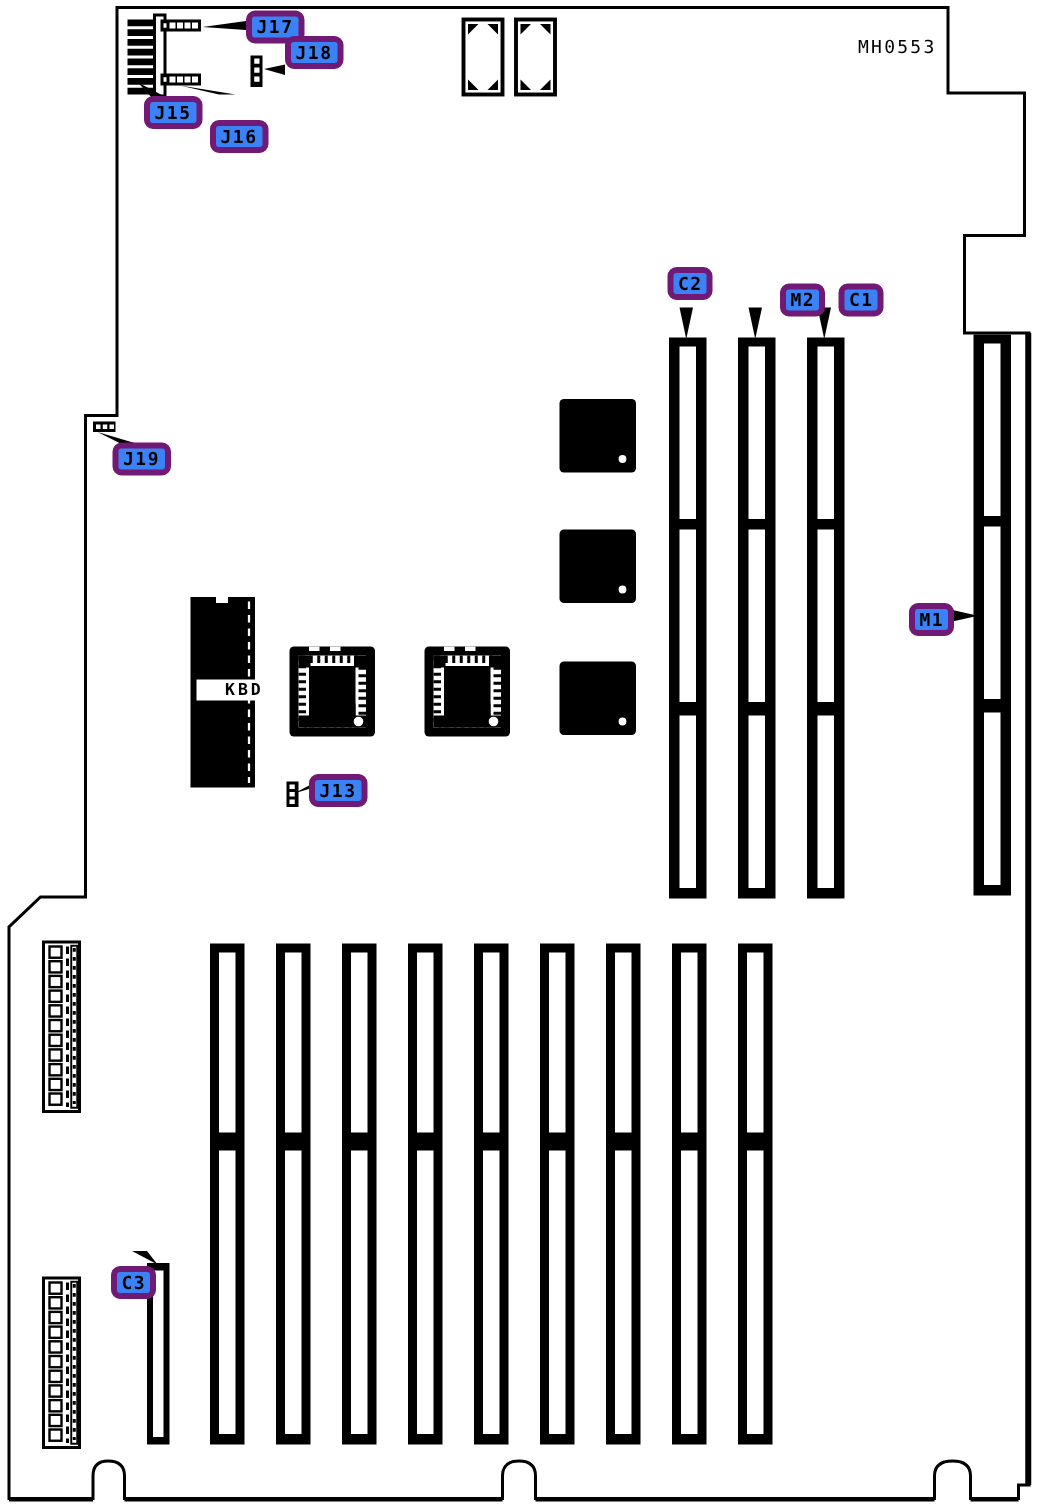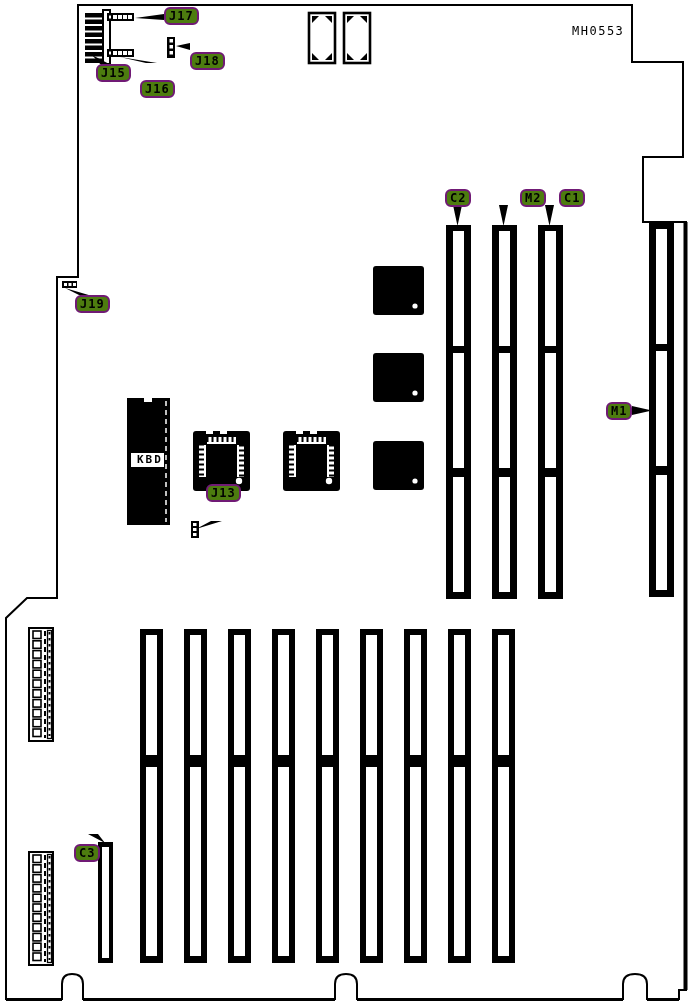--- a/index.html
+++ b/index.html
@@ -1,24 +1,24 @@
 <!DOCTYPE html>
 <html><head>
 <meta charset="utf-8">
 <style>
   html,body{margin:0;padding:0;background:#fff;}
   #stage{position:relative;width:692px;height:1007px;background:#ffffff;overflow:hidden;
          font-family:"DejaVu Sans Mono",monospace;color:#000;}
   #board-svg{position:absolute;left:0;top:0;z-index:1;}
-  .callout{position:absolute;z-index:3;background:#4d7c0f;border:2px solid #701a75;border-radius:6px;
+  .callout{position:absolute;z-index:3;background:#3b82f6;border:4px solid #701a75;border-radius:6px;
            font:600 12px "DejaVu Sans Mono",monospace;letter-spacing:1px;line-height:14px;
            padding:0 3px;white-space:nowrap;}
   .chiplabel{position:absolute;z-index:3;background:#fff;color:#000;
              font:600 11px "DejaVu Sans Mono",monospace;letter-spacing:2px;line-height:12px;
-             padding:1px 1px 1px 6px;}
+             padding:1px 1px 1px 19px;}
   .partnum{position:absolute;z-index:3;font:400 12px "DejaVu Sans Mono",monospace;
            letter-spacing:1.5px;line-height:13px;margin-top:19px;}
 </style>
 </head>
 <body>
 
 <div id="stage">
 
   <svg id="board-svg" width="692" height="1007" viewBox="0 0 692 1007">
     <defs>
@@ -203,26 +203,26 @@
       <polygon points="499,205 508,205 503.5,226"></polygon>
       <polygon points="545,205 554,205 549.5,226"></polygon>
       <polygon points="632,406 632,415 652,410.5"></polygon>
       <polygon points="88,834 98,834 105,843"></polygon>
     </g>
   </svg>
 
   <div class="partnum" style="left:572px;top:6px;">MH0553</div>
 
   <div class="callout" style="left:164px;top:7px;">J17</div>
-  <div class="callout" style="left:190px;top:52px;">J18</div>
+  <div class="callout" style="left:190px;top:24px;">J18</div>
   <div class="callout" style="left:96px;top:64px;">J15</div>
   <div class="callout" style="left:140px;top:62px;margin-top:18px;">J16</div>
   <div class="callout" style="left:75px;top:295px;text-align:center;">J19</div>
-  <div class="callout" style="left:206px;top:484px;">J13</div>
-  <div class="callout" style="left:445px;top:189px;">C2</div>
+  <div class="callout" style="left:206px;top:516px;">J13</div>
+  <div class="callout" style="left:445px;top:178px;">C2</div>
   <div class="callout" style="left:520px;top:189px;">M2</div>
   <div class="callout" style="left:559px;top:189px;">C1</div>
   <div class="callout" style="left:606px;top:402px;text-align:right;">M1</div>
   <div class="callout" style="left:74px;top:844px;">C3</div>
 
   <div class="chiplabel" style="left:131px;top:453px;">KBD</div>
 
 </div>
 
 </body></html>

